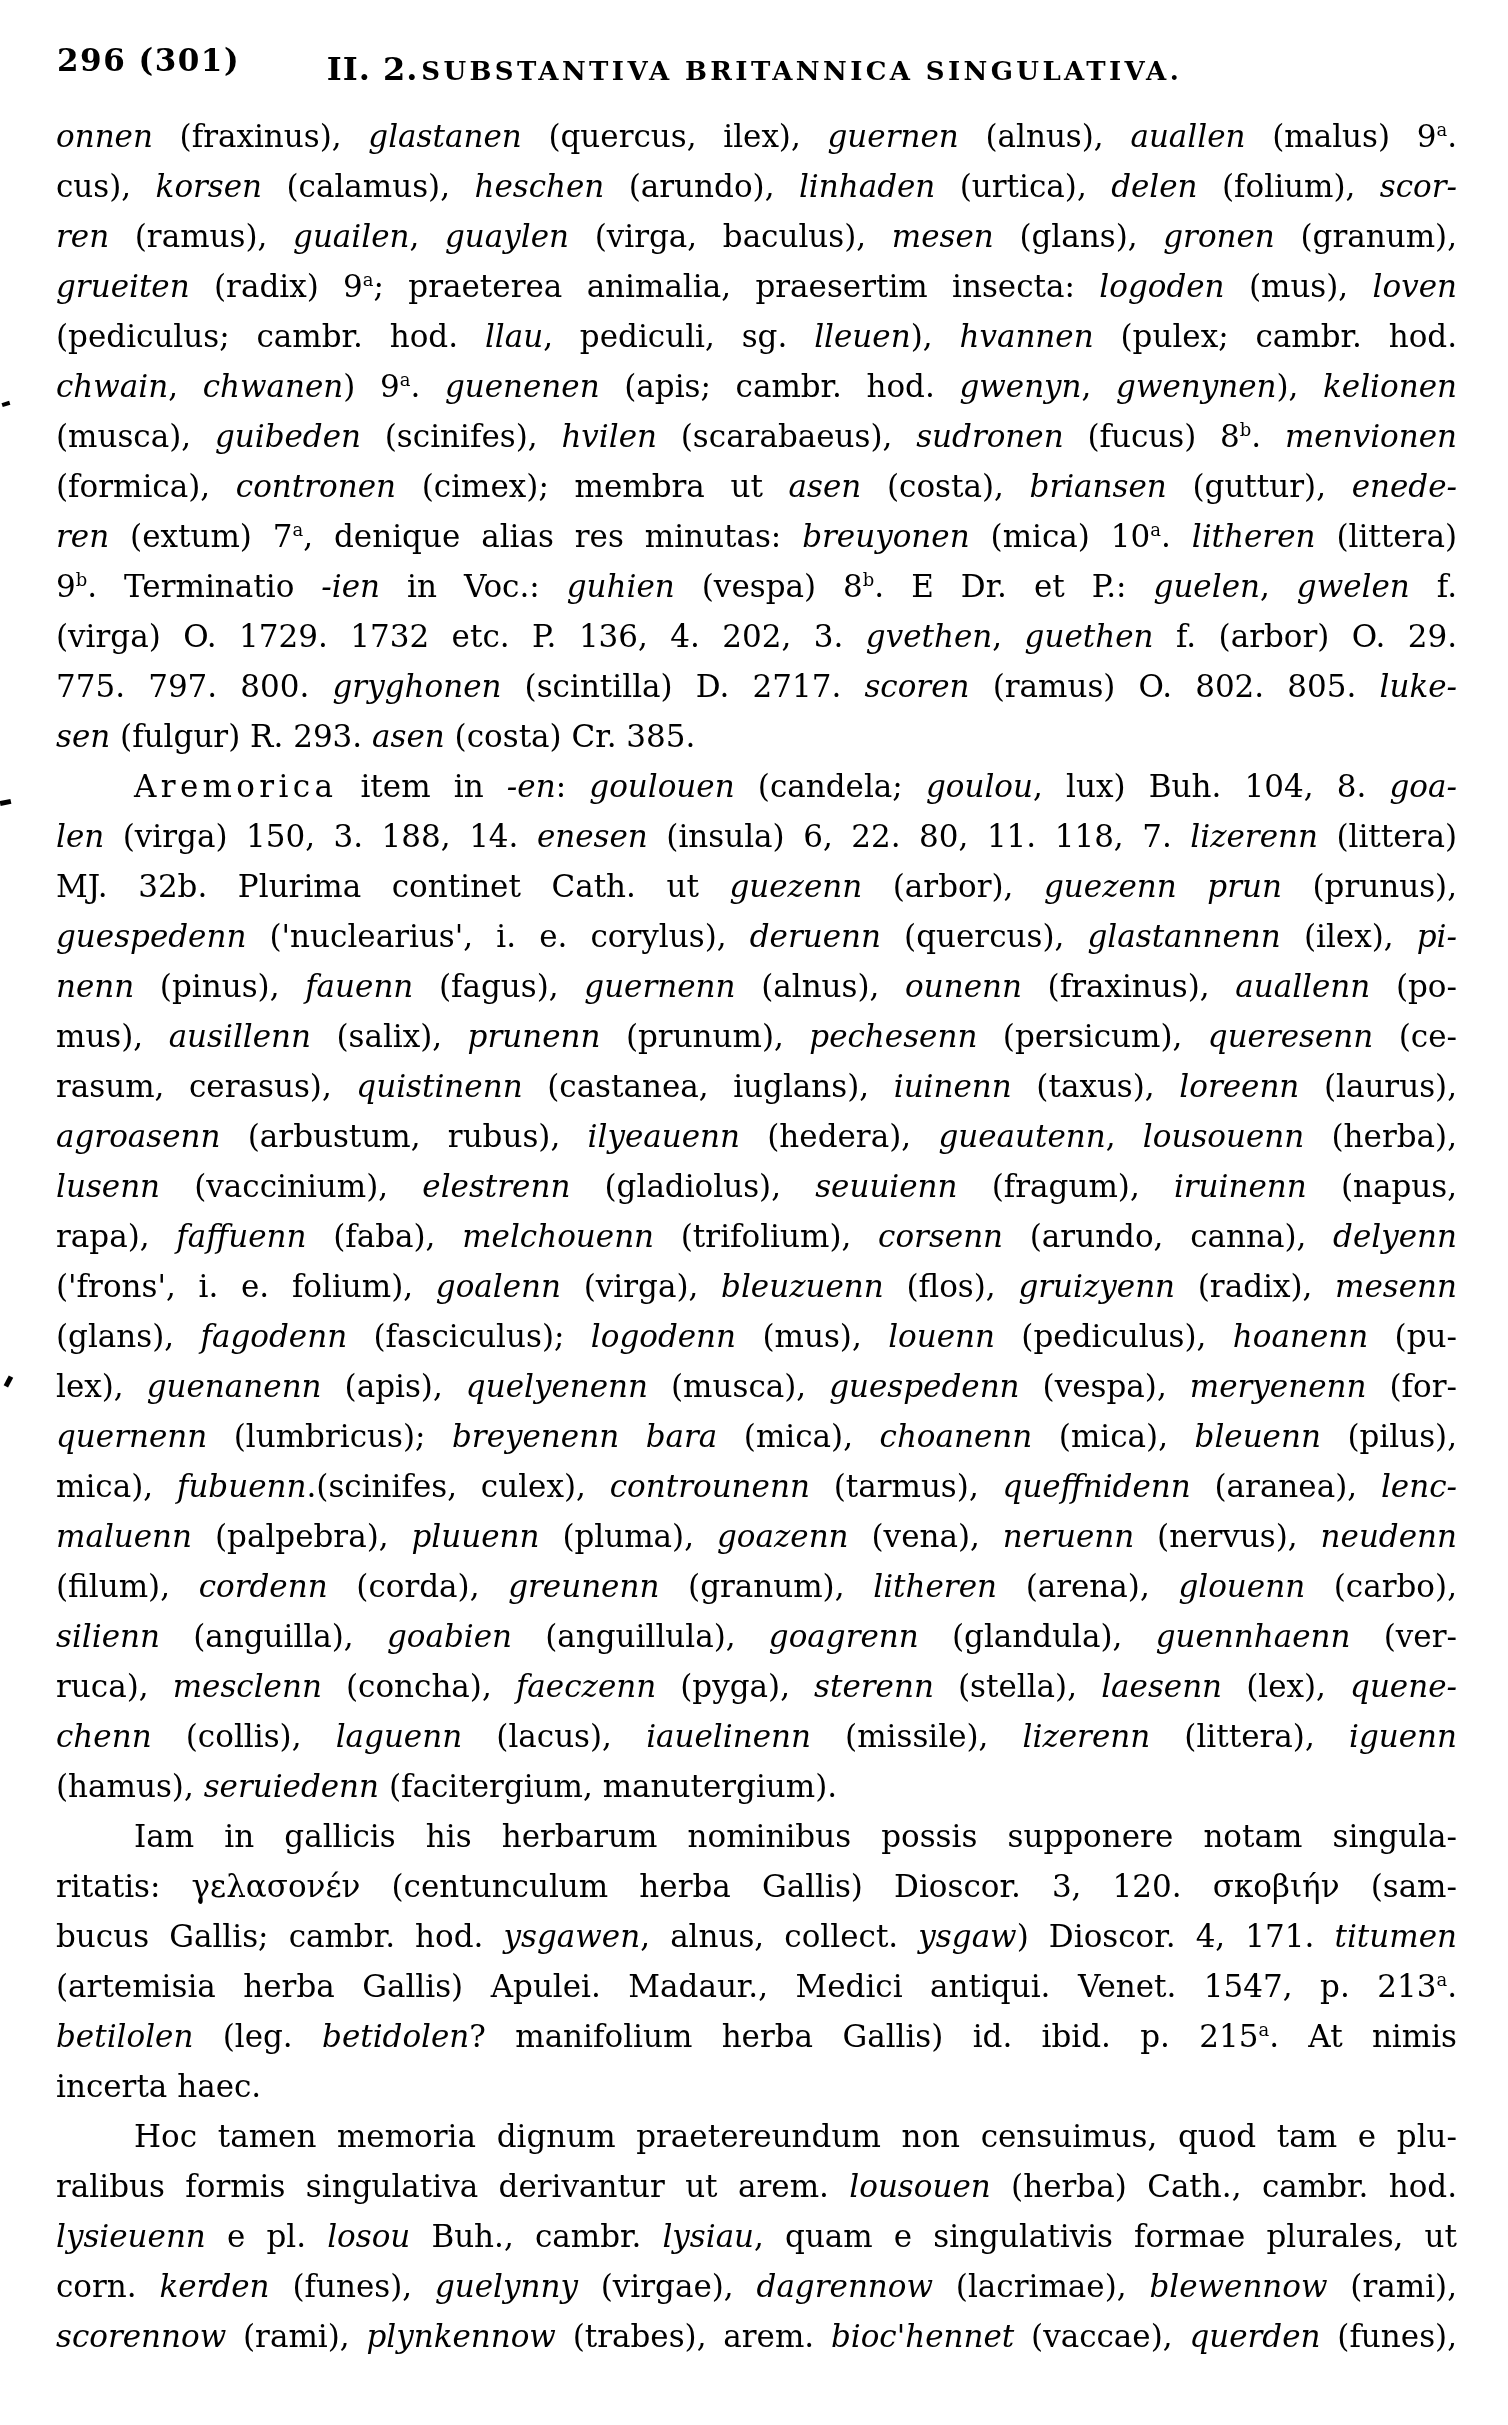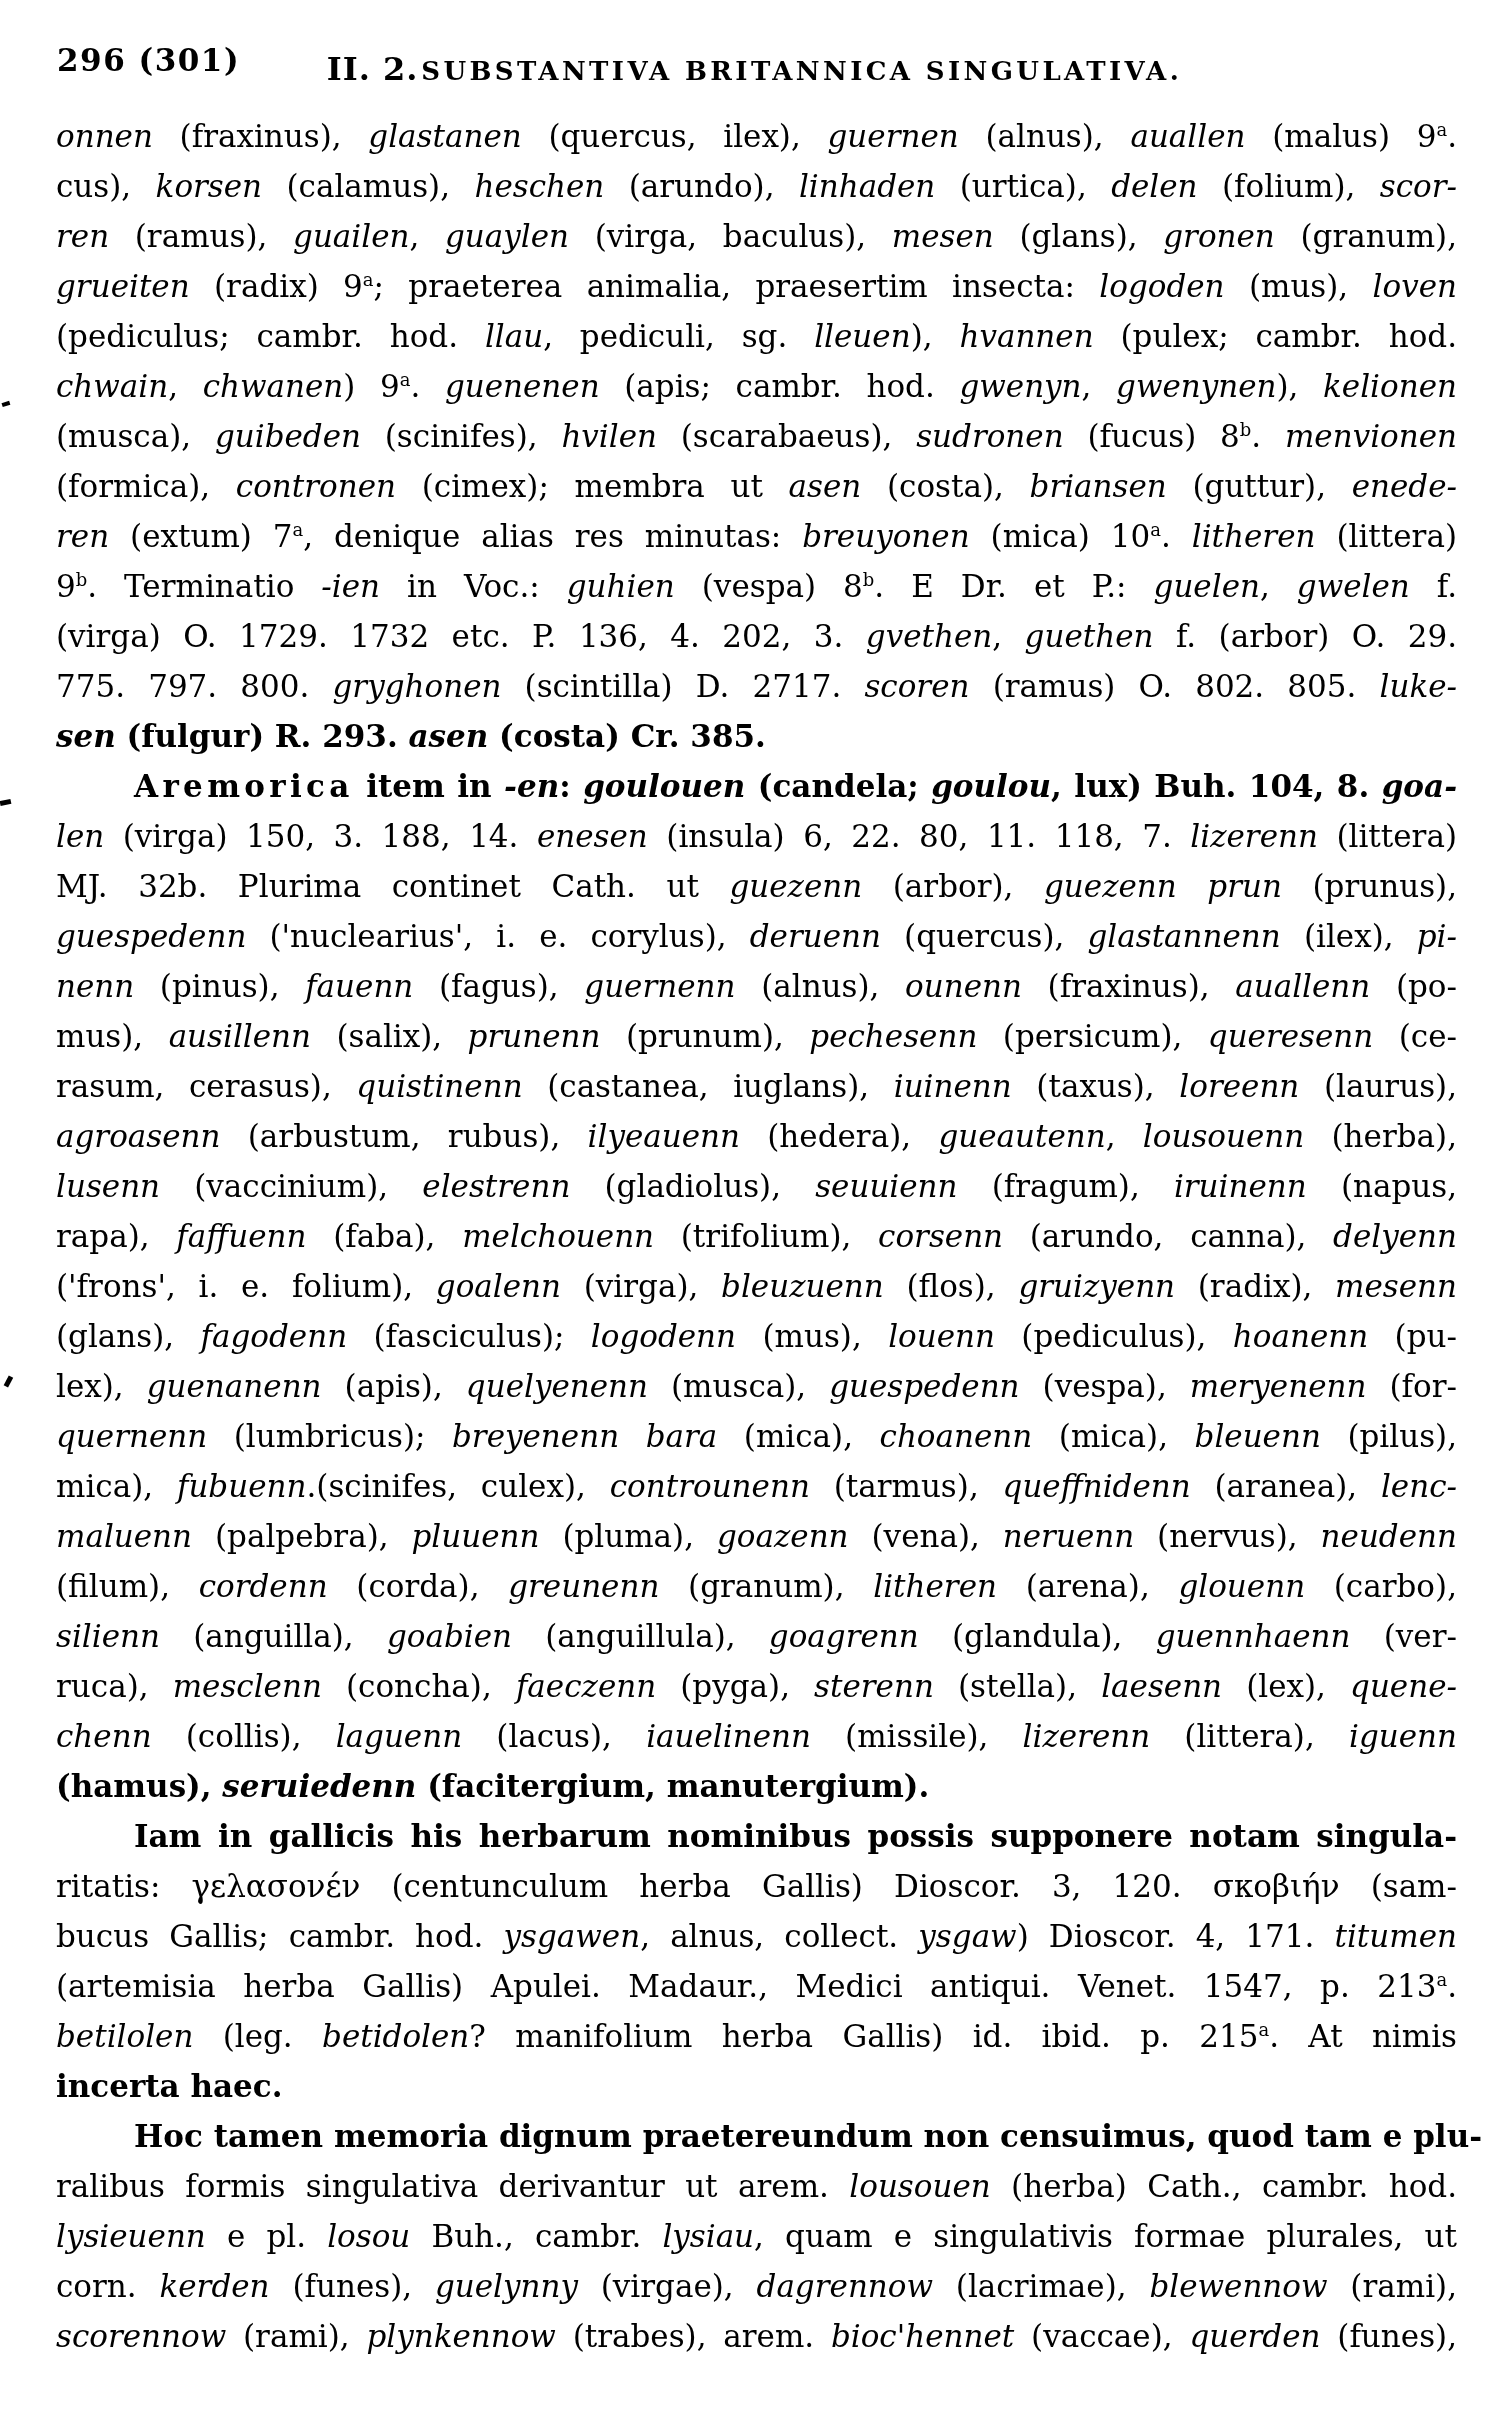--- a/index.html
+++ b/index.html
@@ -26,22 +26,22 @@
   .body-text {
     position: absolute; left: 56px; right: 52px; top: 111px;
     font-size: 31px; line-height: 50px;
   }
   .line {
     text-align: justify;
     text-align-last: justify;
     height: 50px;
     white-space: nowrap;
   }
-  .line.last { text-align-last: left; font-weight: bold; }
-  .line.para { text-indent: 78px; font-weight: bold; }
+  .line.last { text-align-last: left; }
+  .line.para { text-indent: 78px; }
   .line i { font-style: italic; }
   .line sup { font-size: 0.58em; vertical-align: super; line-height: 0; }
   .sperr { letter-spacing: 0.14em; }
   .speck { position: absolute; background: #000; }
   .speck.s1 { left: 1.9px;  top: 402px;  width: 7.8px; height: 4.4px;  transform: rotate(-18deg); }
   .speck.s2 { left: 0px;  top: 800px; width: 10.7px; height: 4.9px; transform: rotate(-12deg); }
   .speck.s3 { left: 5.8px; top: 1376px; width: 4.9px; height: 10.7px; transform: rotate(28deg); }
 </style>
 </head>
 <body>

